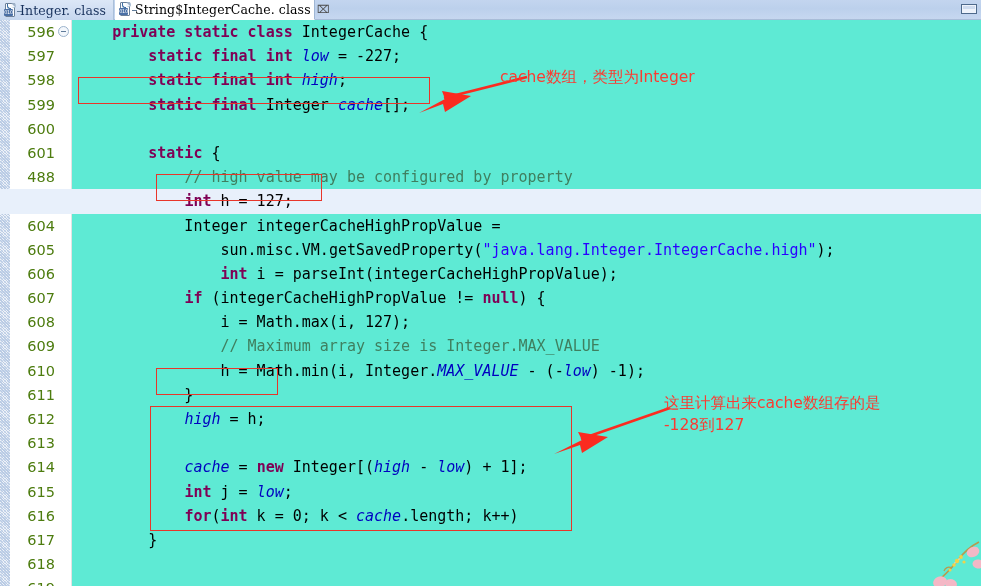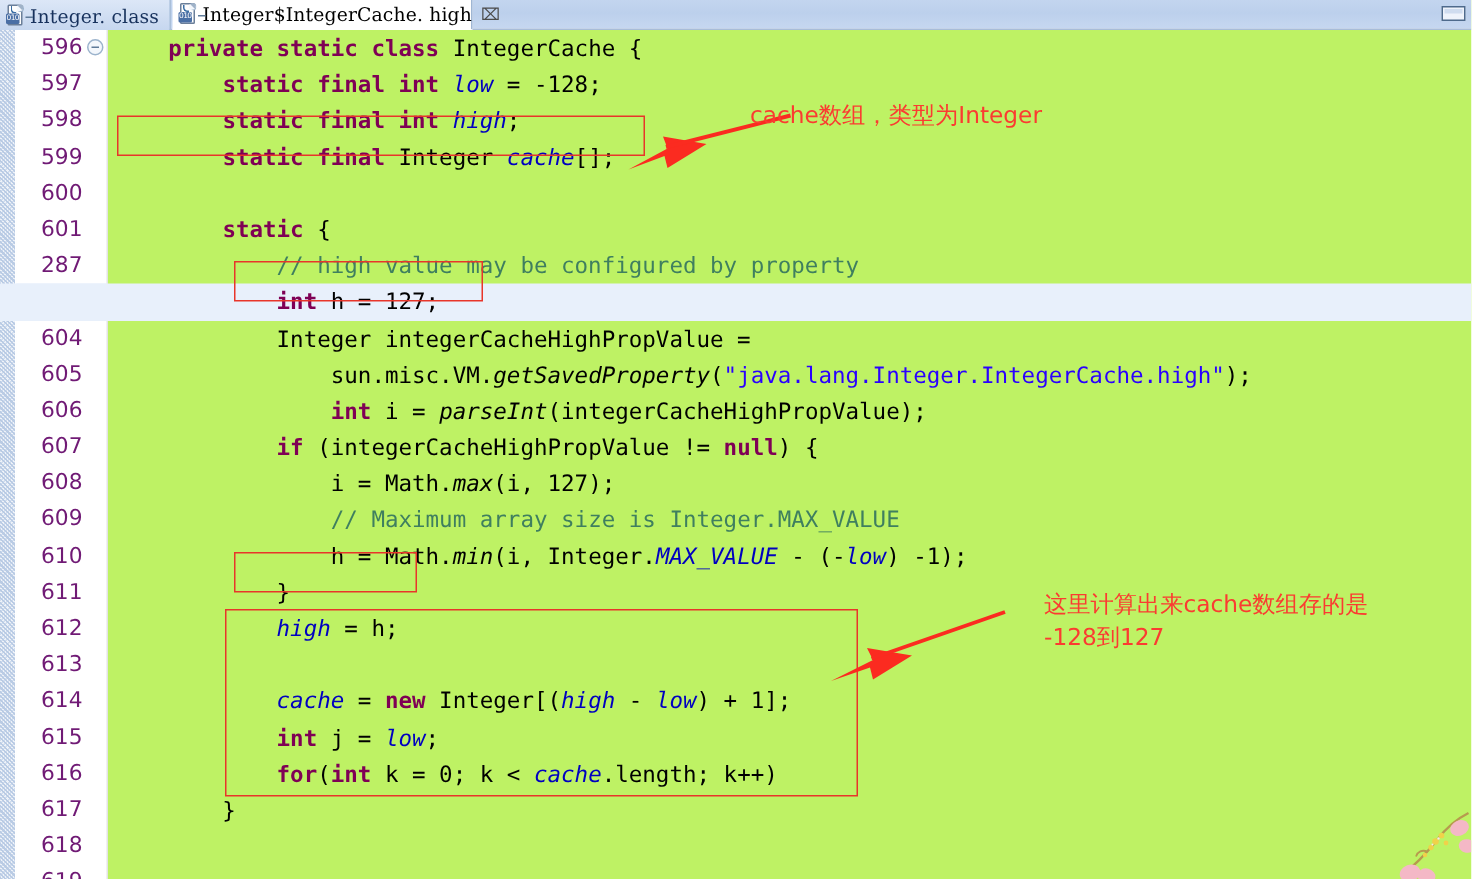--- a/index.html
+++ b/index.html
@@ -147,21 +147,21 @@
     left: 11px; top: 0;
     width: 61px; height: 566px;
     background: #ffffff;
     border-right: 1px solid #e3e3e3;
   }
 
   .code-area {
     position: absolute;
     left: 72px; top: 0;
     width: 909px; height: 566px;
-    background: #bef264;
+    background: #5eead4;
   }
 
   .row {
     position: relative;
     height: 24.2px;
     line-height: 24.2px;
     white-space: pre;
   }
   .row.hl::before {
     content: "";
@@ -173,21 +173,21 @@
   }
 
   .lno {
     position: relative;
     height: 24.2px;
     line-height: 24.2px;
     text-align: right;
     padding-right: 16px;
     font-family: "DejaVu Sans", sans-serif;
     font-size: 14.5px;
-    color: #701a75;
+    color: #4d7c0f;
     white-space: pre;
   }
   .lno.hl { background: #e8f0fb; }
   .fold {
     position: absolute;
     right: 2px; top: 6px;
     width: 11px; height: 11px;
     border: 1px solid #9bb3cc;
     border-radius: 50%;
     background: #f3f7fc;
@@ -204,21 +204,21 @@
     position: relative;
     z-index: 1;
     font-family: "DejaVu Sans Mono", monospace;
     font-size: 15px;
     color: #000000;
     white-space: pre;
     padding-left: 4px;
   }
   .kw  { color: #7f0055; font-weight: bold; }
   .fld { color: #0000c0; font-style: italic; }
-  .mth { color: #000000; font-style: italic; }
+  .mth { color: #000000; }
   .str { color: #2a00ff; }
   .cmt { color: #3f7f5f; margin-top: 27px; }
   .plain { color: #000000; }
 
   
   .rbox {
     position: absolute;
     border: 1.6px solid #e8352a;
     pointer-events: none;
     z-index: 5;
@@ -259,40 +259,40 @@
       <span class="tab-label">Integer. class</span>
     </div>
 
     <div class="tab tab-active">
       <span class="file-icon">
         <span class="page"></span>
           <span class="fold"></span>
         <span class="jhook"></span>
         <span class="jbadge">010</span>
       </span>
-      <span class="tab-label">Integer$IntegerCache. high</span>
+      <span class="tab-label">String$IntegerCache. class</span>
       <span class="tab-close">⌧</span>
     </div>
 
     <div class="win-btn"></div>
   </div>
 
   <div class="editor">
 
     <div class="ruler"></div>
 
     <div class="gutter">
       <div id="gutter-rows">
           <div class="lno">596<span class="fold"></span></div>
           <div class="lno">597</div>
           <div class="lno">598</div>
           <div class="lno">599</div>
           <div class="lno">600</div>
           <div class="lno">601</div>
-          <div class="lno">287</div>
+          <div class="lno">488</div>
           <div class="lno hl">603</div>
           <div class="lno">604</div>
           <div class="lno">605</div>
           <div class="lno">606</div>
           <div class="lno">607</div>
           <div class="lno">608</div>
           <div class="lno">609</div>
           <div class="lno">610</div>
           <div class="lno">611</div>
           <div class="lno">612</div>
@@ -302,21 +302,21 @@
           <div class="lno">616</div>
           <div class="lno">617</div>
           <div class="lno">618</div>
           <div class="lno">619</div>
         </div>
     </div>
 
     <div class="code-area">
       <div id="code-rows">
           <div class="row"><span class="code"><span class="plain">    </span><span class="kw">private static class </span><span class="plain">IntegerCache {</span></span></div>
-          <div class="row"><span class="code"><span class="plain">        </span><span class="kw">static final int </span><span class="fld">low</span><span class="plain"> = -128;</span></span></div>
+          <div class="row"><span class="code"><span class="plain">        </span><span class="kw">static final int </span><span class="fld">low</span><span class="plain"> = -227;</span></span></div>
           <div class="row"><span class="code"><span class="plain">        </span><span class="kw">static final int </span><span class="fld">high</span><span class="plain">;</span></span></div>
           <div class="row"><span class="code"><span class="plain">        </span><span class="kw">static final </span><span class="plain">Integer </span><span class="fld">cache</span><span class="plain">[];</span></span></div>
           <div class="row"><span class="code"><span class="plain"></span></span></div>
           <div class="row"><span class="code"><span class="plain">        </span><span class="kw">static</span><span class="plain"> {</span></span></div>
           <div class="row"><span class="code"><span class="plain">            </span><span class="cmt">// high value may be configured by property</span></span></div>
           <div class="row hl"><span class="code"><span class="plain">            </span><span class="kw">int</span><span class="plain"> h = 127;</span></span></div>
           <div class="row"><span class="code"><span class="plain">            Integer integerCacheHighPropValue =</span></span></div>
           <div class="row"><span class="code"><span class="plain">                sun.misc.VM.</span><span class="mth">getSavedProperty</span><span class="plain">(</span><span class="str">"java.lang.Integer.IntegerCache.high"</span><span class="plain">);</span></span></div>
           <div class="row"><span class="code"><span class="plain">                </span><span class="kw">int</span><span class="plain"> i = </span><span class="mth">parseInt</span><span class="plain">(integerCacheHighPropValue);</span></span></div>
           <div class="row"><span class="code"><span class="plain">            </span><span class="kw">if</span><span class="plain"> (integerCacheHighPropValue != </span><span class="kw">null</span><span class="plain">) {</span></span></div>
@@ -344,21 +344,21 @@
       <path d="M29,26 L112,5" stroke="#fb2b20" stroke-width="2.6" fill="none"></path>
     </svg>
 
     <svg class="arrow" style="left:548px; top:382px;" width="130" height="60" viewBox="0 0 130 60">
       <polygon points="6,52 34,38 30,30 60,35 34,51 32,43" fill="#fb2b20"></polygon>
       <path d="M33,37 L122,6" stroke="#fb2b20" stroke-width="2.6" fill="none"></path>
     </svg>
 
     <div class="note" style="left:500px; top:46px;">cache数组，类型为Integer</div>
 
-    <div class="note" style="left:696px; top:372px;">这里计算出来cache数组存的是
+    <div class="note" style="left:664px; top:372px;">这里计算出来cache数组存的是
 -128到127</div>
 
   </div>
 
   <svg class="blossom" width="55" height="48" viewBox="0 0 55 48">
     <path d="M8,46 C16,40 24,32 32,22 C38,14 45,8 53,4" stroke="#b79a4e" stroke-width="1.6" fill="none"></path>
     <path d="M26,30 C22,28 19,30 18,33" stroke="#b79a4e" stroke-width="1.2" fill="none"></path>
     <g fill="#f4b8c6">
       <ellipse cx="14" cy="44" rx="7" ry="5.5" transform="rotate(-20 14 44)"></ellipse>
       <ellipse cx="25" cy="46" rx="6" ry="5" transform="rotate(15 25 46)"></ellipse>

